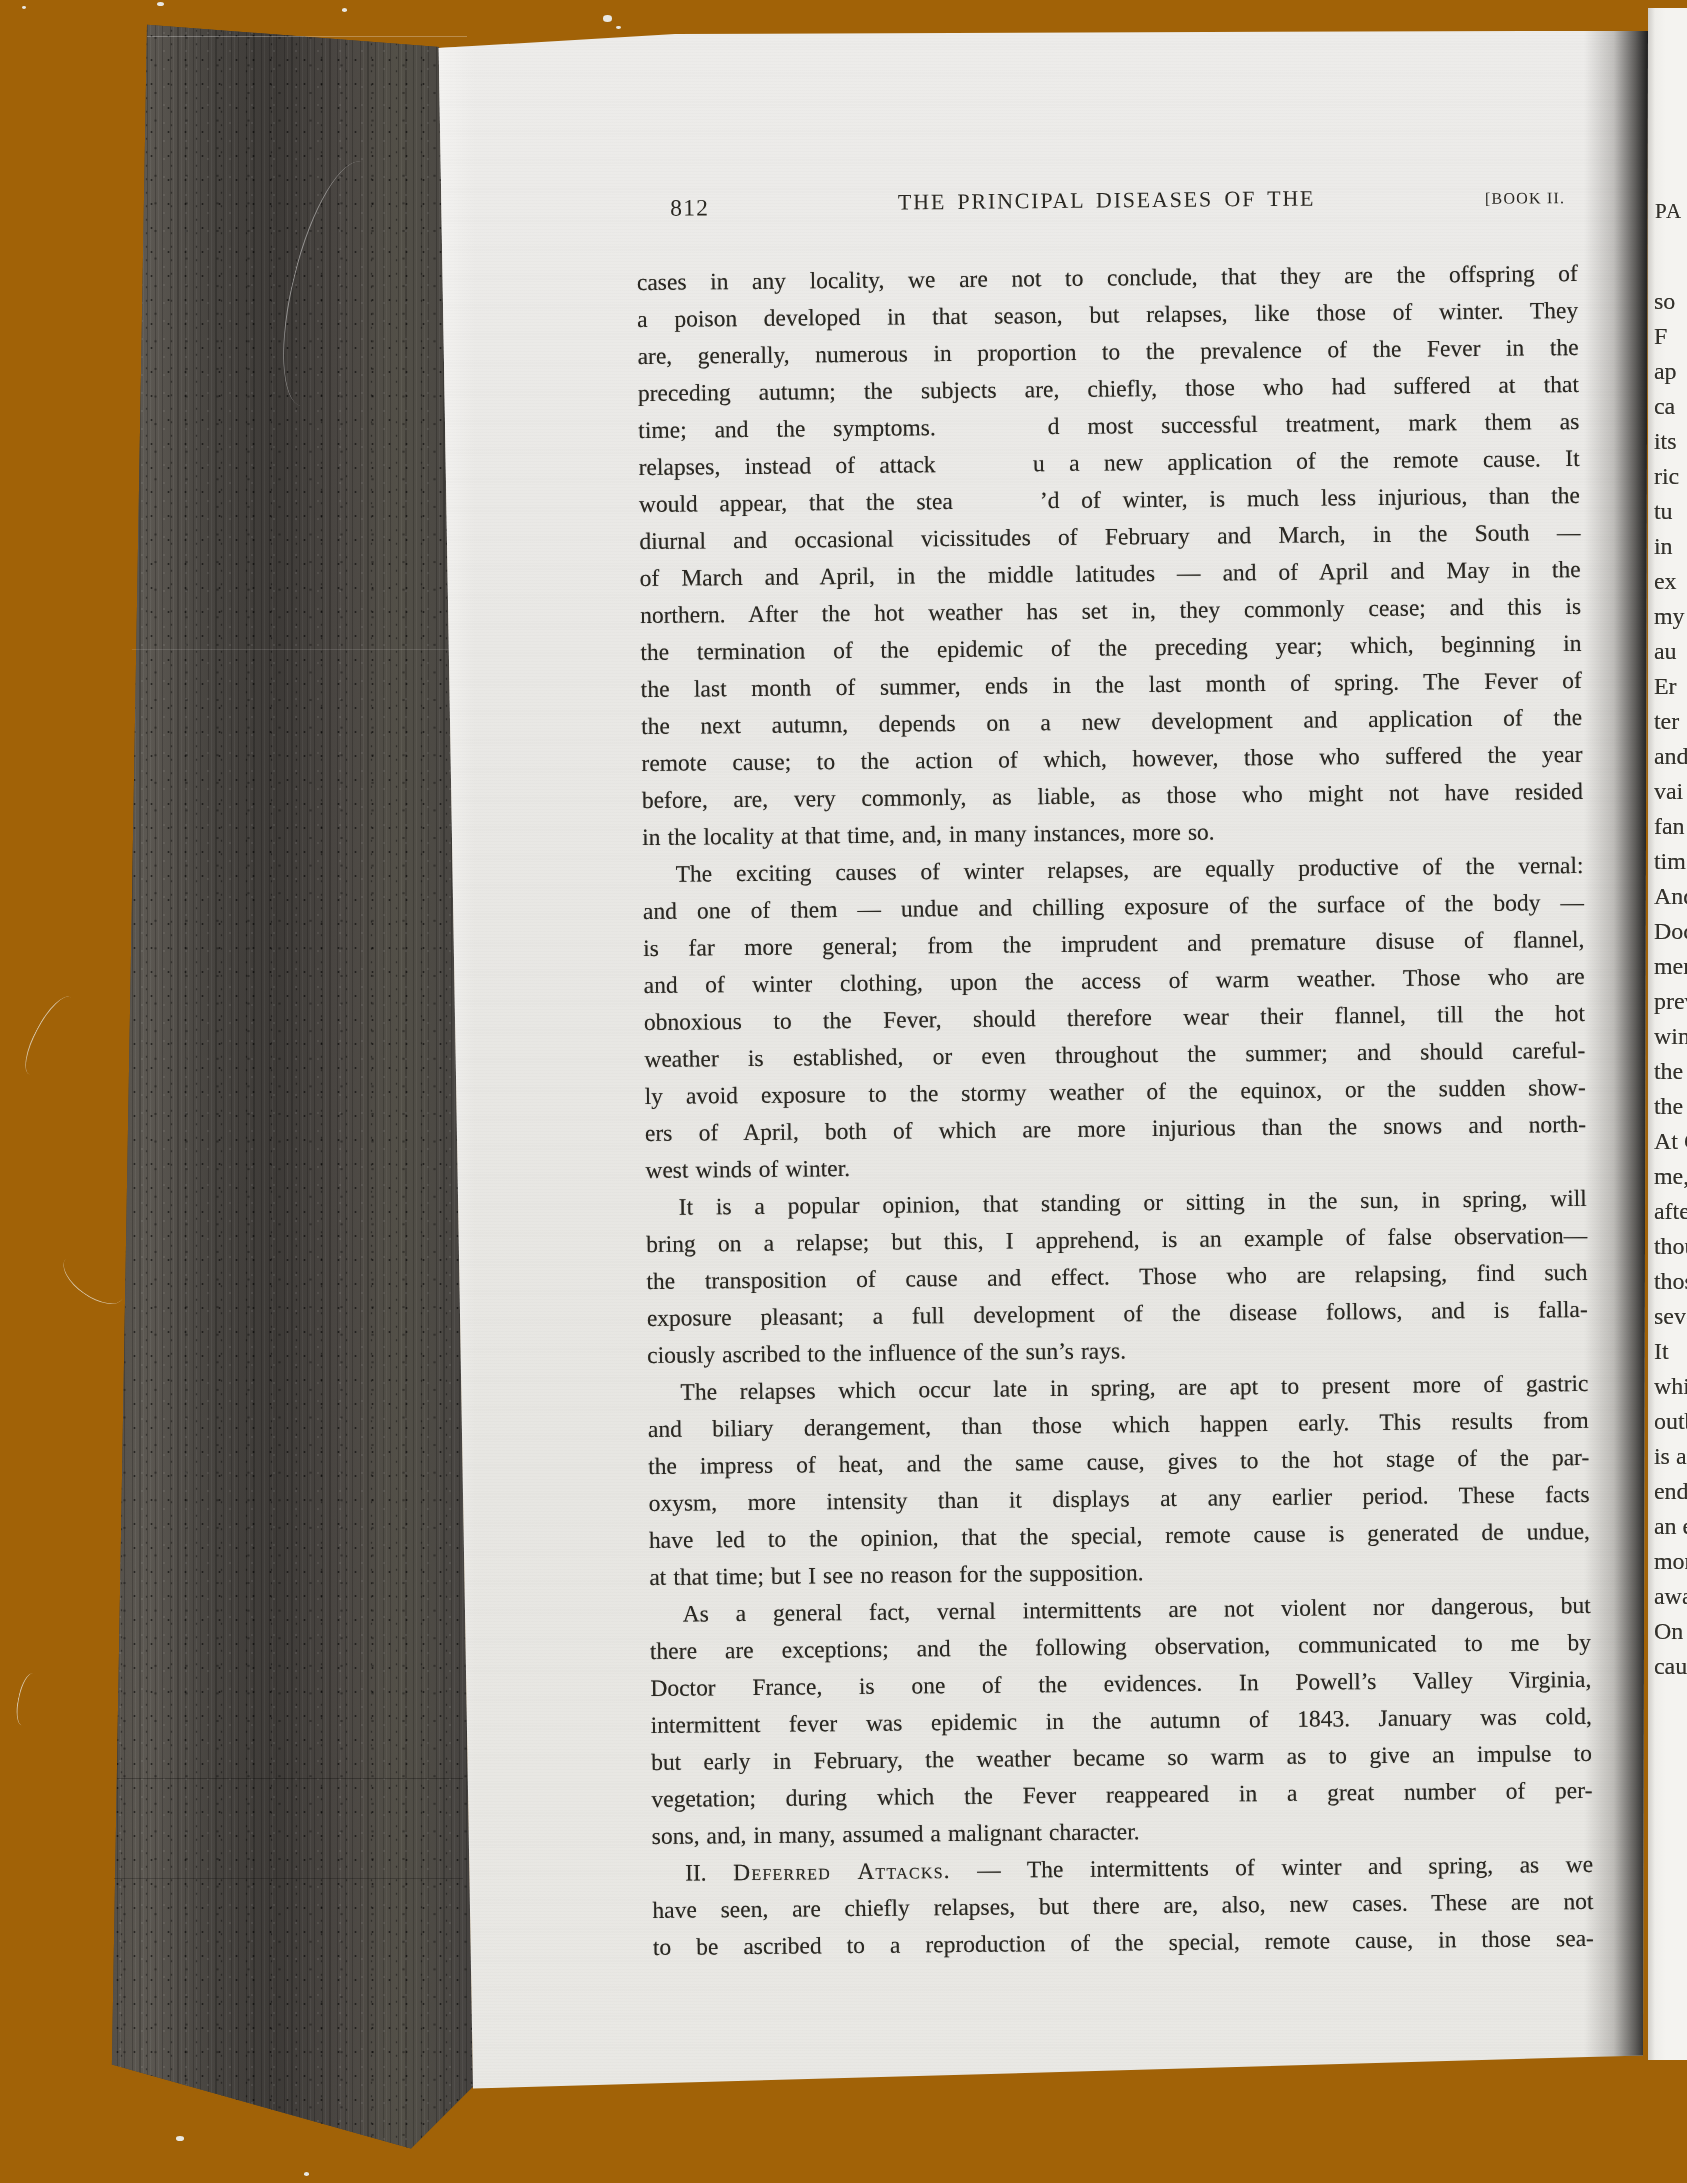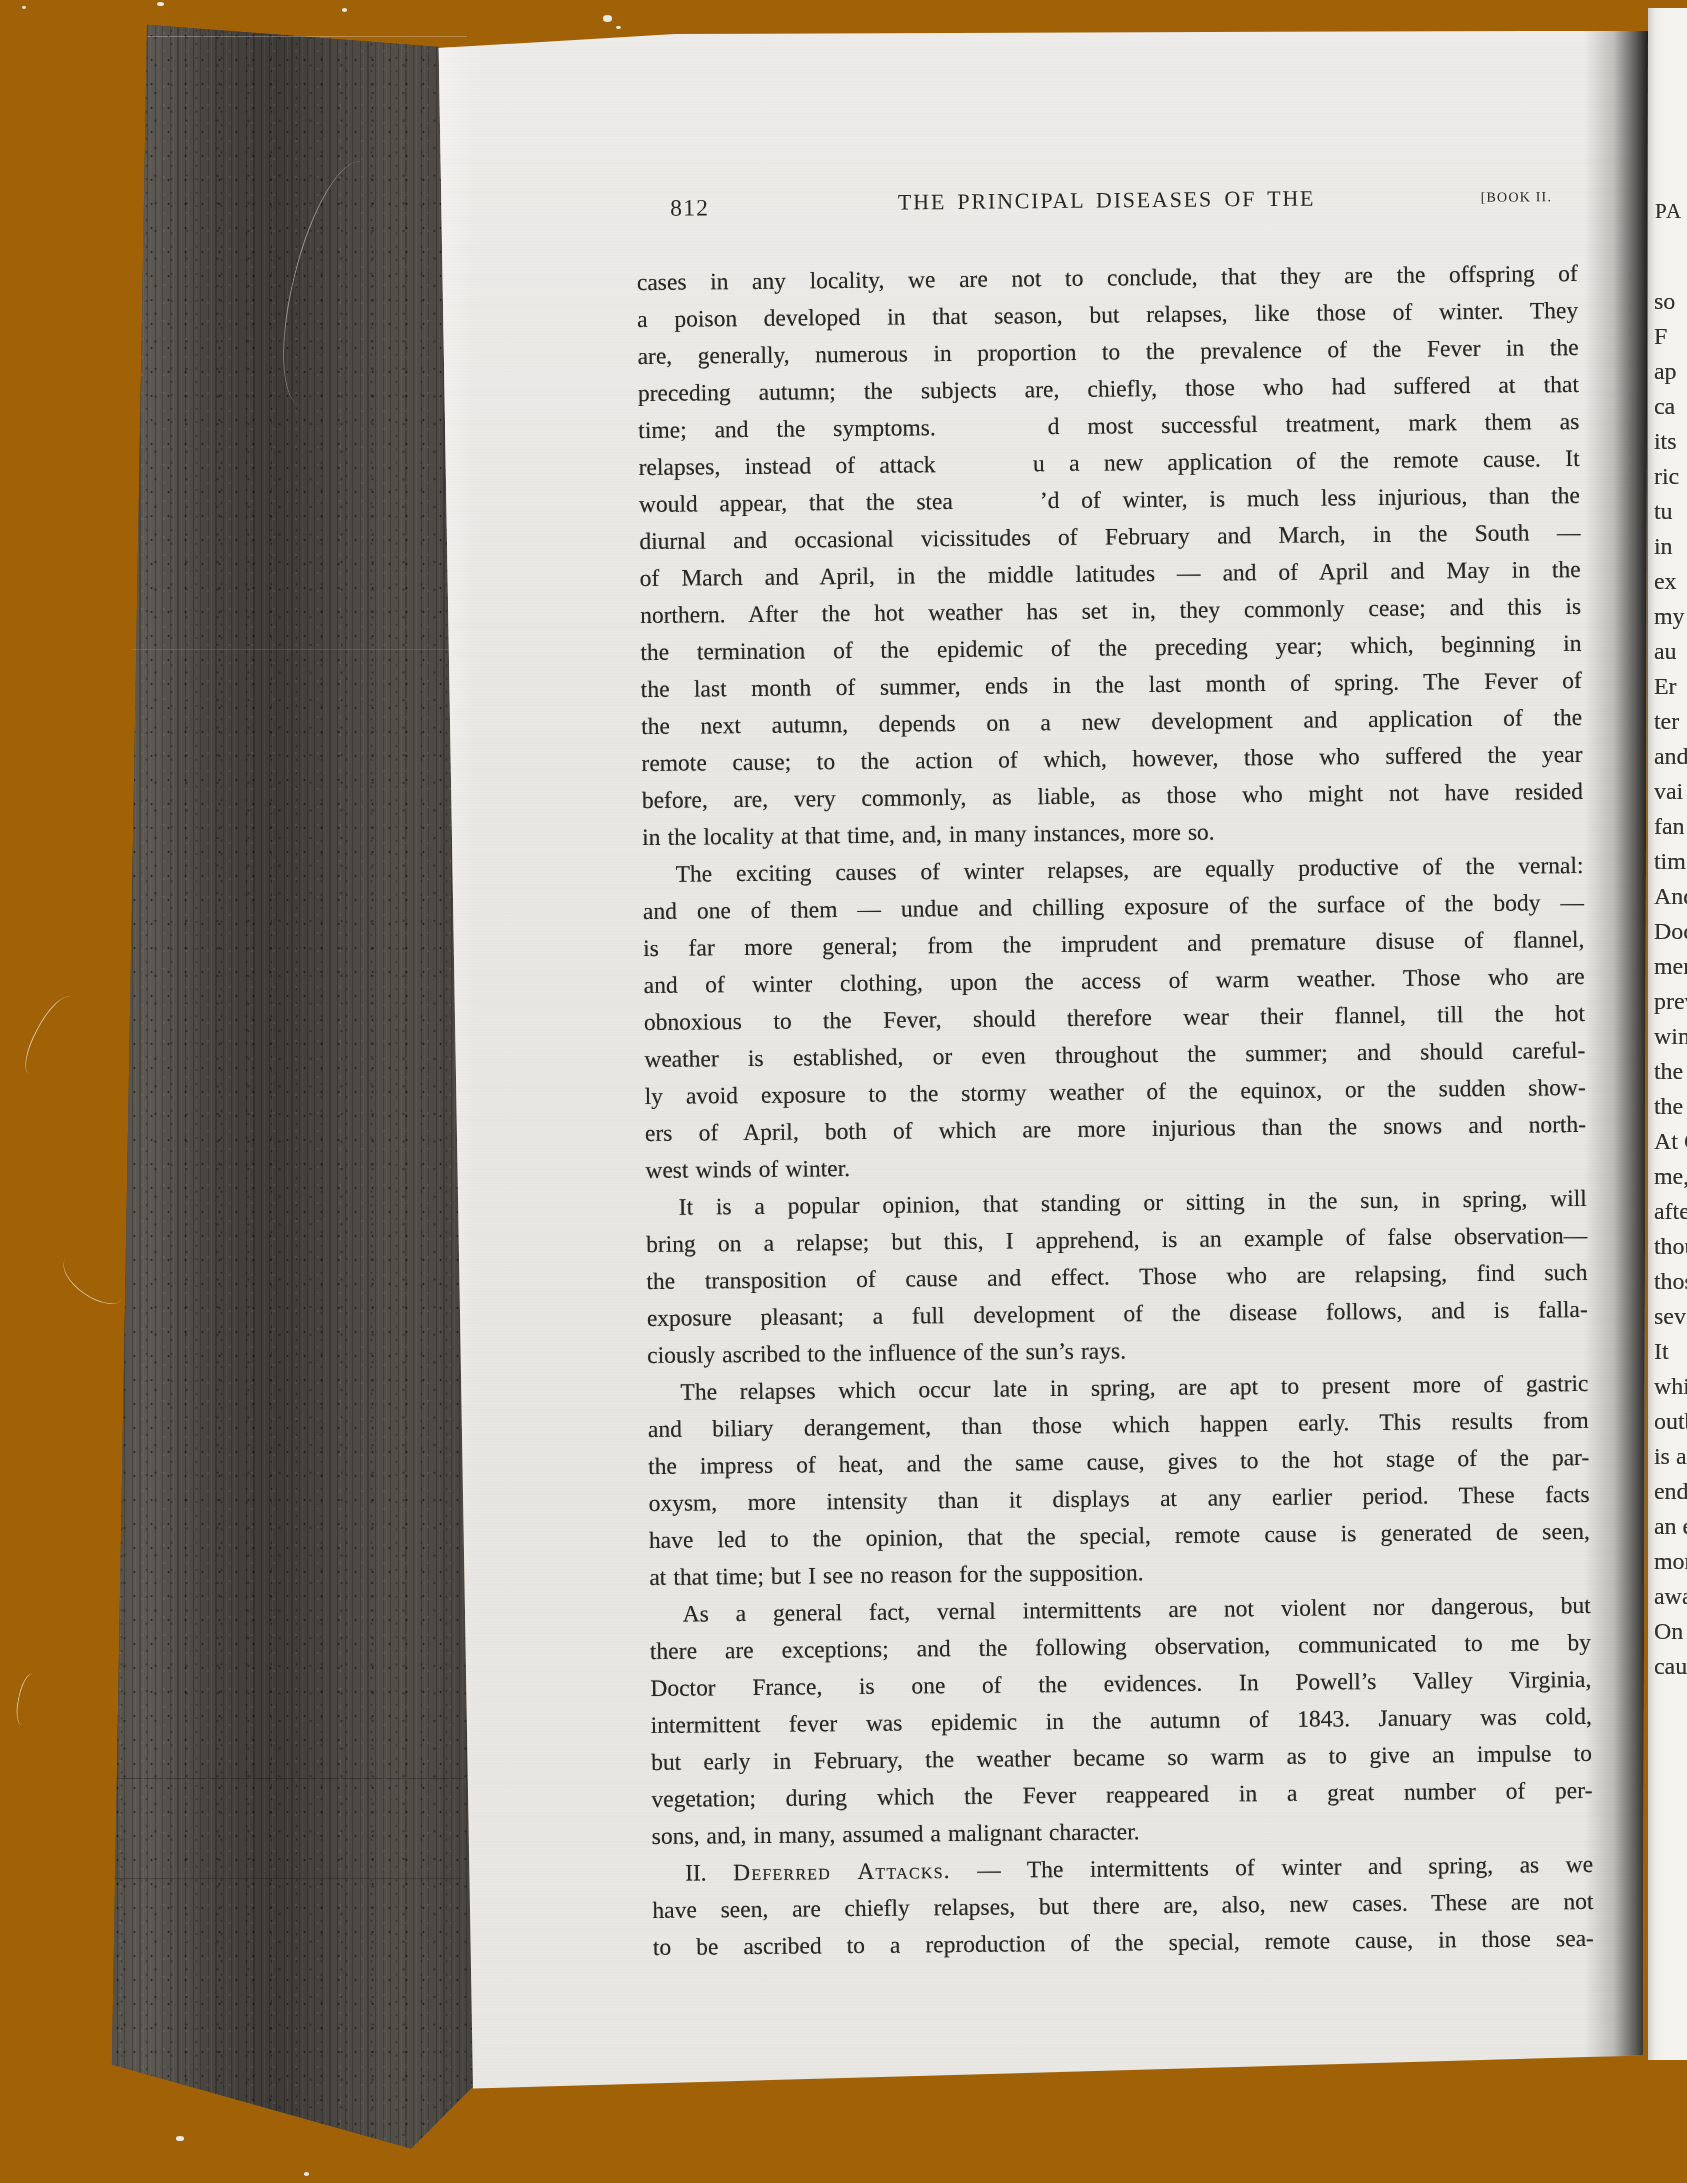--- a/index.html
+++ b/index.html
@@ -50,21 +50,21 @@
       linear-gradient(180deg,#edecea 0%,#e9e8e5 30%,#e7e6e2 70%,#e9e8e4 100%);}
   .gutter-shadow{position:absolute;right:-1.2px;top:0;width:66px;height:100%;
     background:linear-gradient(90deg,rgba(60,56,52,0) 0%,rgba(60,56,52,.25) 45%,rgba(35,33,31,.7) 78%,rgba(8,8,8,.95) 100%);}
 
   .content{position:absolute;left:202px;top:160px;width:941px;
     transform:rotate(-0.55deg);transform-origin:0 0;color:#2a2822;}
   .pheader{position:relative;height:35px;}
   .pagenum{position:absolute;left:34px;top:3.5px;font-size:23.5px;letter-spacing:1.2px;}
   .runtitle{position:absolute;left:0;right:0;text-align:center;top:1.2px;font-size:22px;
     letter-spacing:1.8px;word-spacing:4.1px;}
-  .booklabel{position:absolute;right:25px;top:7px;font-size:14px;letter-spacing:1.2px;}
+  .booklabel{position:absolute;right:12px;top:7px;font-size:16px;letter-spacing:1.2px;}
 
   .bodytext{margin-top:38px;text-shadow:0 0 0.7px rgba(40,38,32,.55);}
   .bline{height:37px;line-height:37px;font-size:23.5px;
     text-align:justify;text-align-last:justify;word-spacing:1.2px;}
   .bline.short{text-align-last:left;}
   .bline.indent{text-indent:33px;}
   .bline .italic{}
   .bline .smallcaps{font-variant:small-caps;letter-spacing:1.2px;}
 
   
@@ -133,21 +133,21 @@
           <div class="bline short">west winds of winter.</div>
           <div class="bline indent">It is a popular opinion, that standing or sitting in the sun, in spring, will</div>
           <div class="bline">bring on a relapse; but this, I apprehend, is an example of false observation—</div>
           <div class="bline"><span>the transposition of cause and effect.  Those who </span><span class="italic">are</span><span> relapsing, find such</span></div>
           <div class="bline">exposure pleasant; a full development of the disease follows, and is falla-</div>
           <div class="bline short">ciously ascribed to the influence of the sun’s rays.</div>
           <div class="bline indent">The relapses which occur late in spring, are apt to present more of gastric</div>
           <div class="bline">and biliary derangement, than those which happen early.  This results from</div>
           <div class="bline">the impress of heat, and the same cause, gives to the hot stage of the par-</div>
           <div class="bline">oxysm, more intensity than it displays at any earlier period.  These facts</div>
-          <div class="bline"><span>have led to the opinion, that the special, remote cause is generated </span><span class="italic">de seen</span><span>,</span></div>
+          <div class="bline"><span>have led to the opinion, that the special, remote cause is generated </span><span class="italic">de undue</span><span>,</span></div>
           <div class="bline short">at that time; but I see no reason for the supposition.</div>
           <div class="bline indent">As a general fact, vernal intermittents are not violent nor dangerous, but</div>
           <div class="bline">there are exceptions; and the following observation, communicated to me by</div>
           <div class="bline">Doctor France, is one of the evidences.  In Powell’s Valley Virginia,</div>
           <div class="bline">intermittent fever was epidemic in the autumn of 1843.  January was cold,</div>
           <div class="bline">but early in February, the weather became so warm as to give an impulse to</div>
           <div class="bline">vegetation; during which the Fever reappeared in a great number of per-</div>
           <div class="bline short">sons, and, in many, assumed a malignant character.</div>
           <div class="bline indent"><span>II.  </span><span class="smallcaps">Deferred Attacks.</span><span> — The intermittents of winter and spring, as we</span></div>
           <div class="bline">have seen, are chiefly relapses, but there are, also, new cases.  These are not</div>

